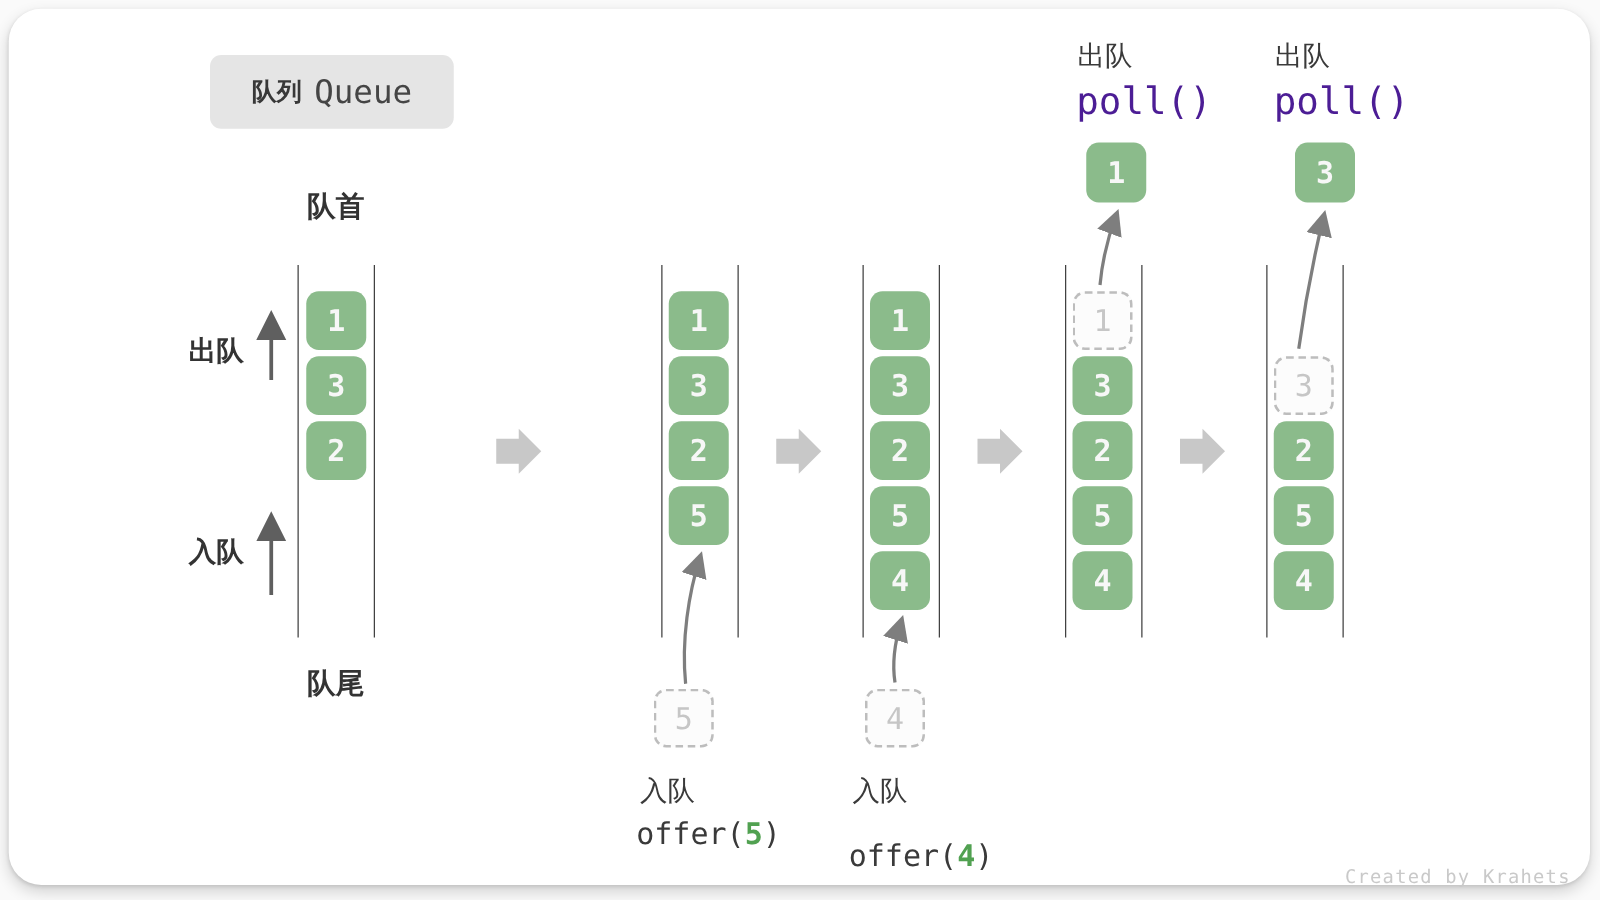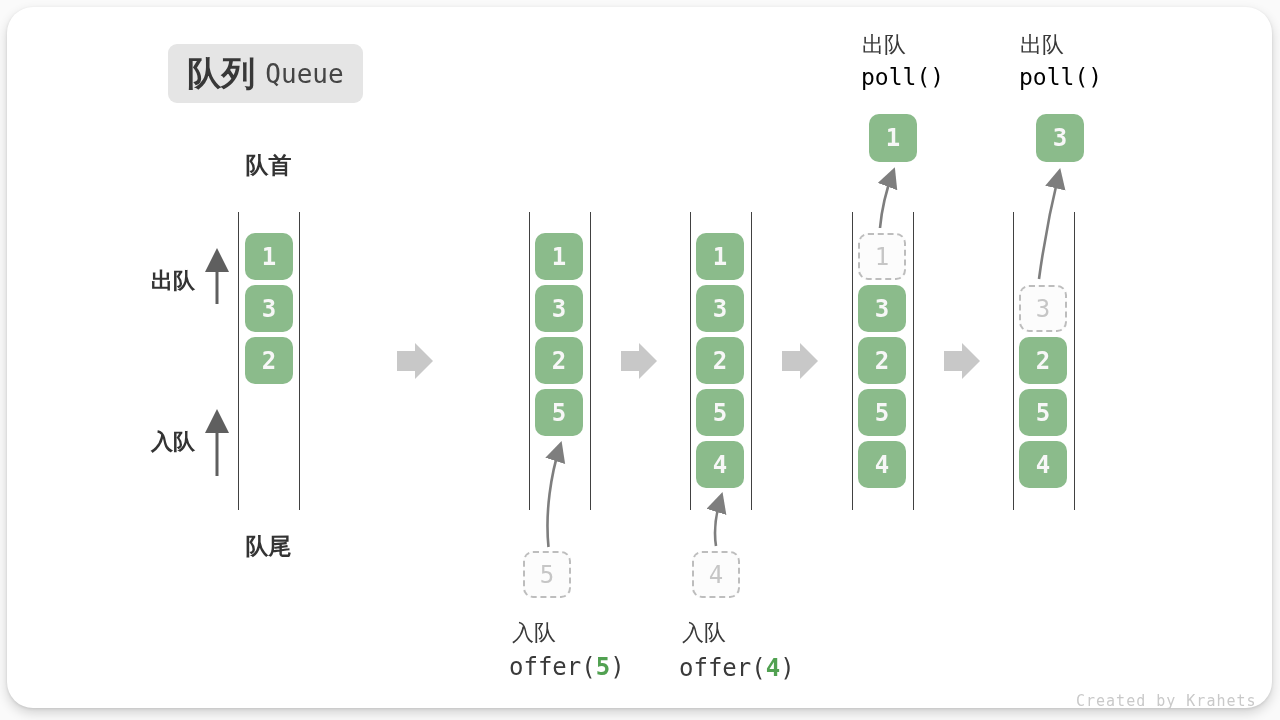--- a/index.html
+++ b/index.html
@@ -3,33 +3,33 @@
 <meta charset="utf-8">
 <style>
   html,body{margin:0;padding:0;background:#f1f1f1;}
   .stage{position:relative;width:1280px;height:720px;font-family:"Liberation Sans",sans-serif;overflow:hidden;background:#fafafa;}
   .card{position:absolute;left:7px;top:7px;width:1265px;height:701px;background:#ffffff;border-radius:26px;
         box-shadow:0 1px 3px rgba(0,0,0,.10),0 5px 12px rgba(0,0,0,.16);}
   .abs{position:absolute;}
   
   .badge{left:168px;top:44px;width:195px;height:59px;background:#e5e5e5;border-radius:9px;
          display:flex;align-items:center;justify-content:center;gap:10px;}
-  .badge .zh{font-weight:700;font-size:34px;color:#383838;}
+  .badge .zh{font-weight:700;font-size:20px;color:#383838;}
   .badge .en{font-family:"DejaVu Sans Mono",monospace;font-size:26px;color:#454545;}
   
   .qcol{position:absolute;top:212px;height:298px;border-left:1px solid #414141;border-right:1px solid #414141;}
   
   .cell{position:absolute;width:48px;height:47px;border-radius:10px;display:flex;align-items:center;justify-content:center;
         font-family:"DejaVu Sans Mono",monospace;font-weight:700;font-size:24px;}
   .solid{background:#8bbb8b;color:#f7f7f7;}
   .dashed{box-sizing:border-box;background:#fcfcfc;border:2px dashed #bdbdbd;color:#c6c6c6;font-weight:400;}
   
   .zh-bold{font-weight:700;font-size:22px;color:#333333;}
   .zh-med{font-weight:400;font-size:22px;color:#3a3a3a;}
-  .code{font-family:"DejaVu Sans Mono",monospace;font-size:23px;color:#000000;}
+  .code{font-family:"DejaVu Sans Mono",monospace;font-size:30px;color:#4c1d95;}
   .code-big{font-family:"DejaVu Sans Mono",monospace;font-size:24px;color:#3a3a3a;}
   .code-big .arg{color:#51a151;font-weight:700;}
   .ctr{text-align:center;}
   .watermark{font-family:"DejaVu Sans Mono",monospace;font-size:15px;color:#c9c9c9;letter-spacing:1px;}
   svg.overlay{position:absolute;left:0;top:0;pointer-events:none;}
 </style>
 </head>
 <body>
 
 <div class="stage">
@@ -108,16 +108,16 @@
   <div class="cell dashed" style="left:692px;top:551px;">4</div>
 
   <div class="abs zh-med" style="left:862px;top:30px;">出队</div>
   <div class="abs code" style="left:861px;top:64px;">poll()</div>
   <div class="abs zh-med" style="left:1020px;top:30px;">出队</div>
   <div class="abs code" style="left:1019px;top:64px;">poll()</div>
 
   <div class="abs zh-med" style="left:512px;top:618px;">入队</div>
   <div class="abs code-big" style="left:509px;top:653px;"><span>offer(</span><span class="arg">5</span><span>)</span></div>
   <div class="abs zh-med" style="left:682px;top:618px;">入队</div>
-  <div class="abs code-big" style="left:679px;top:654px;"><span>offer(</span><span class="arg">4</span><span>)</span></div>
+  <div class="abs code-big" style="left:679px;top:671px;"><span>offer(</span><span class="arg">4</span><span>)</span></div>
 
   <div class="abs watermark" style="left:1076px;top:692px;">Created by Krahets</div>
 </div>
 
 </body></html>

